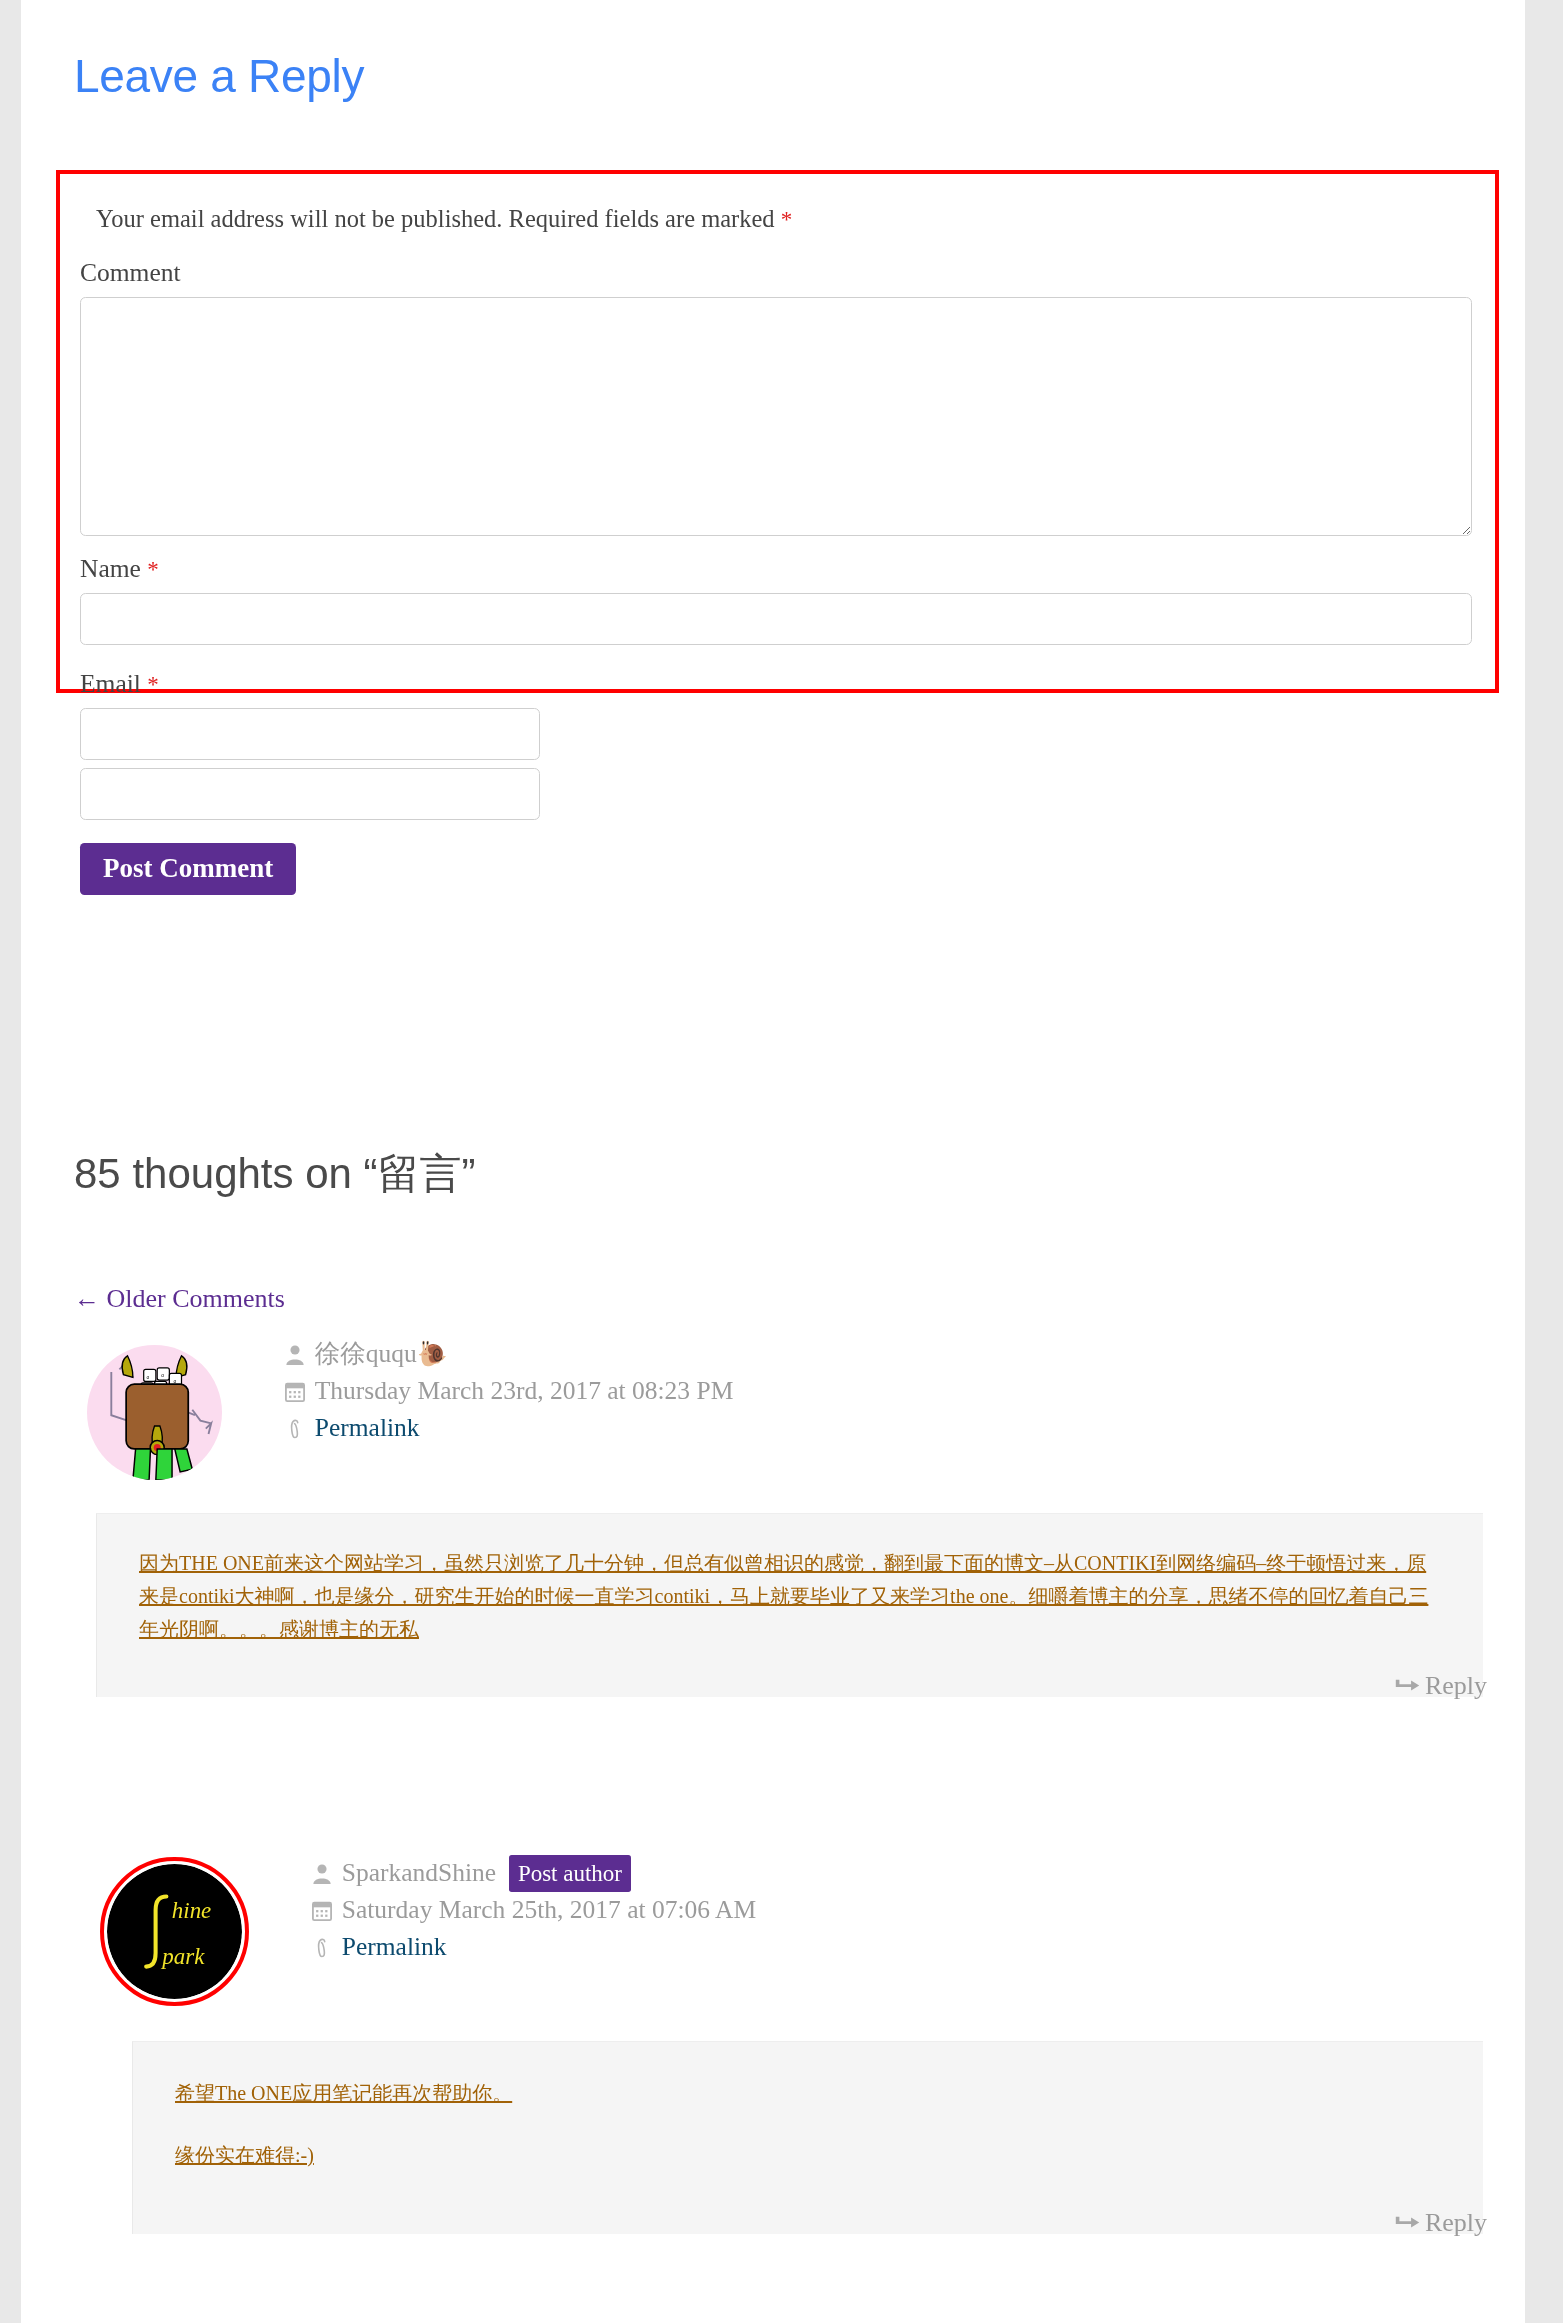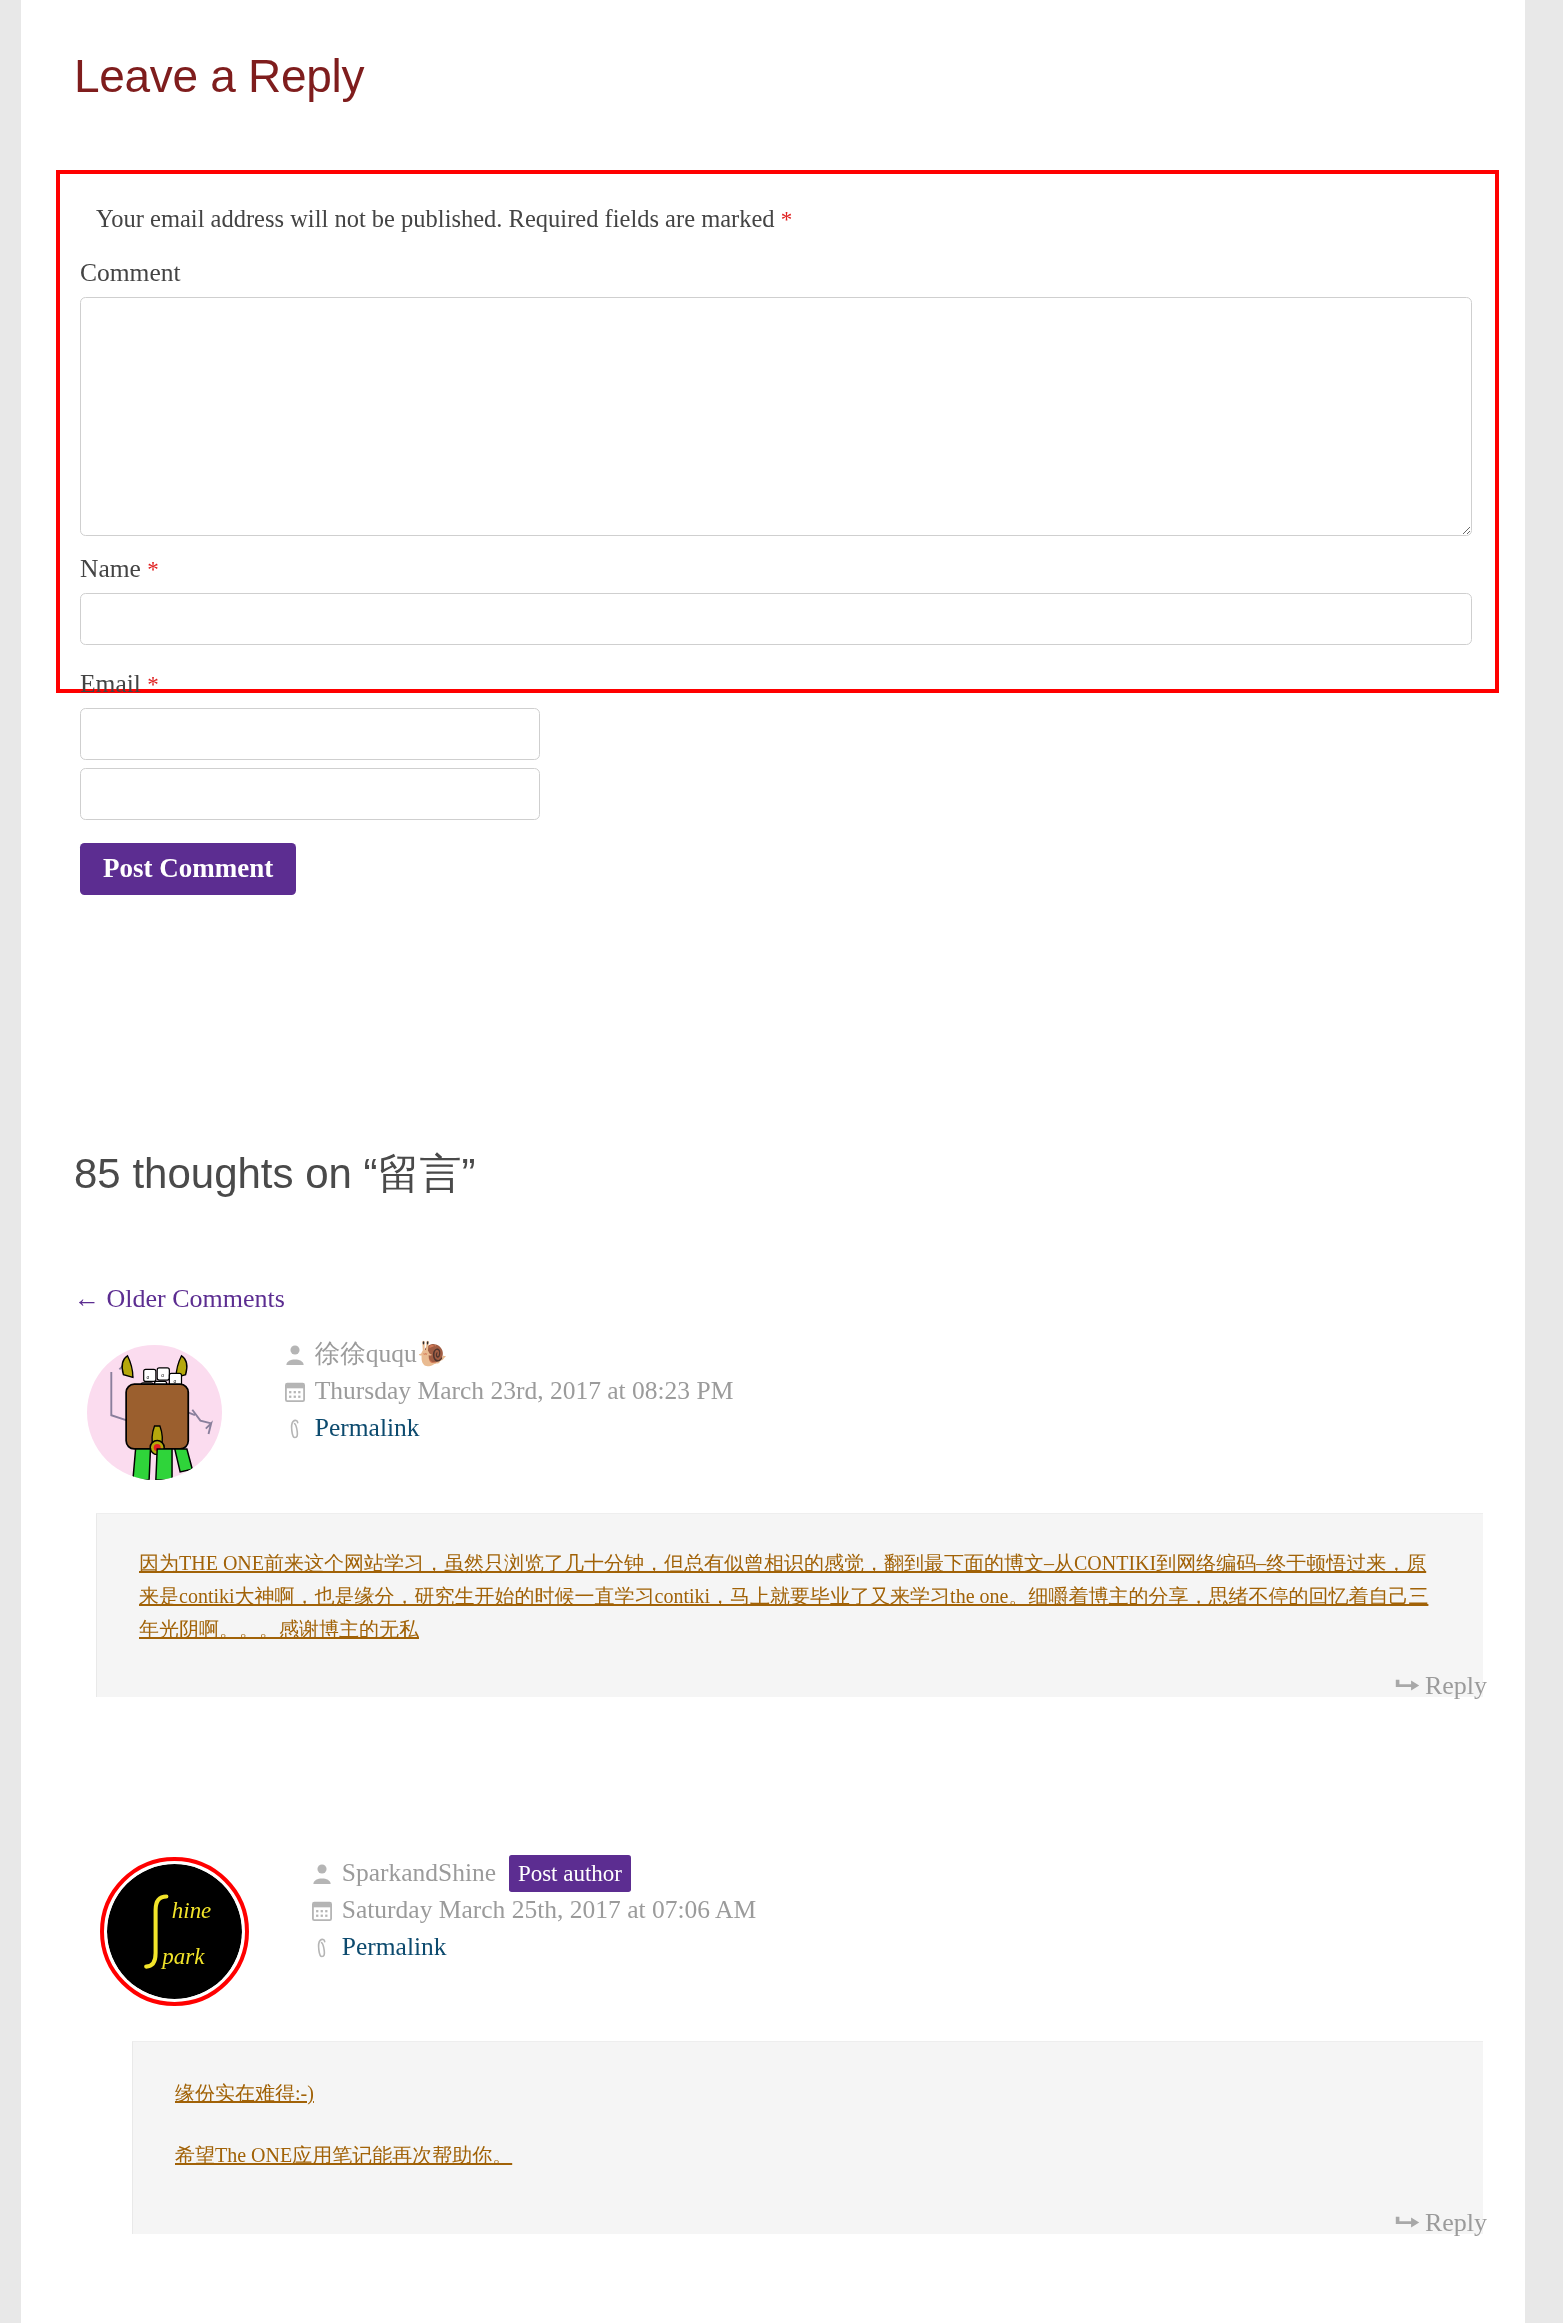--- a/index.html
+++ b/index.html
@@ -28,21 +28,21 @@
     left: 0;
     top: 0;
     width: 1504px;
   }
 
   
   .reply-title {
     font-family: "Liberation Sans", sans-serif;
     font-size: 46px;
     font-weight: 400;
-    color: #7f1d1d;
+    color: #3b82f6;
     letter-spacing: -0.3px;
     margin: 0;
     padding: 51px 16px 0 53px;
     line-height: 1.1;
   }
 
   
   .form-region {
     position: absolute;
     left: 35px;
@@ -462,22 +462,22 @@
           <span class="meta-icon">
             <svg width="18" height="22" viewBox="0 0 20 24">
                 <path d="M13 5 C13 2.5 10 1.5 8 3.5 C6 5.5 6 10 6.5 14 C7 18.5 7.5 21.5 10 21.5 C12.5 21.5 13 19 12.5 15 C12 11 11 7 9.5 6" fill="none" stroke="currentColor" stroke-width="1.8" stroke-linecap="round"></path>
               </svg>
           </span>
           <a class="permalink" href="#">Permalink</a>
         </div>
       </div>
 
       <div class="bubble bubble-2">
+        <p>希望The ONE应用笔记能再次帮助你。</p>
         <p>缘份实在难得:-)</p>
-        <p>希望The ONE应用笔记能再次帮助你。</p>
       </div>
 
       <a class="reply-link reply-2" href="#">
         <span class="reply-icon">
           <svg width="27" height="22" viewBox="0 0 30 24">
               <path d="M2 5 L2 13 L19 13 L19 17 L28 11.5 L19 6 L19 10 L6 10 L6 5 Z" fill="currentColor"></path>
             </svg>
         </span>
         <span>Reply</span>
       </a>

